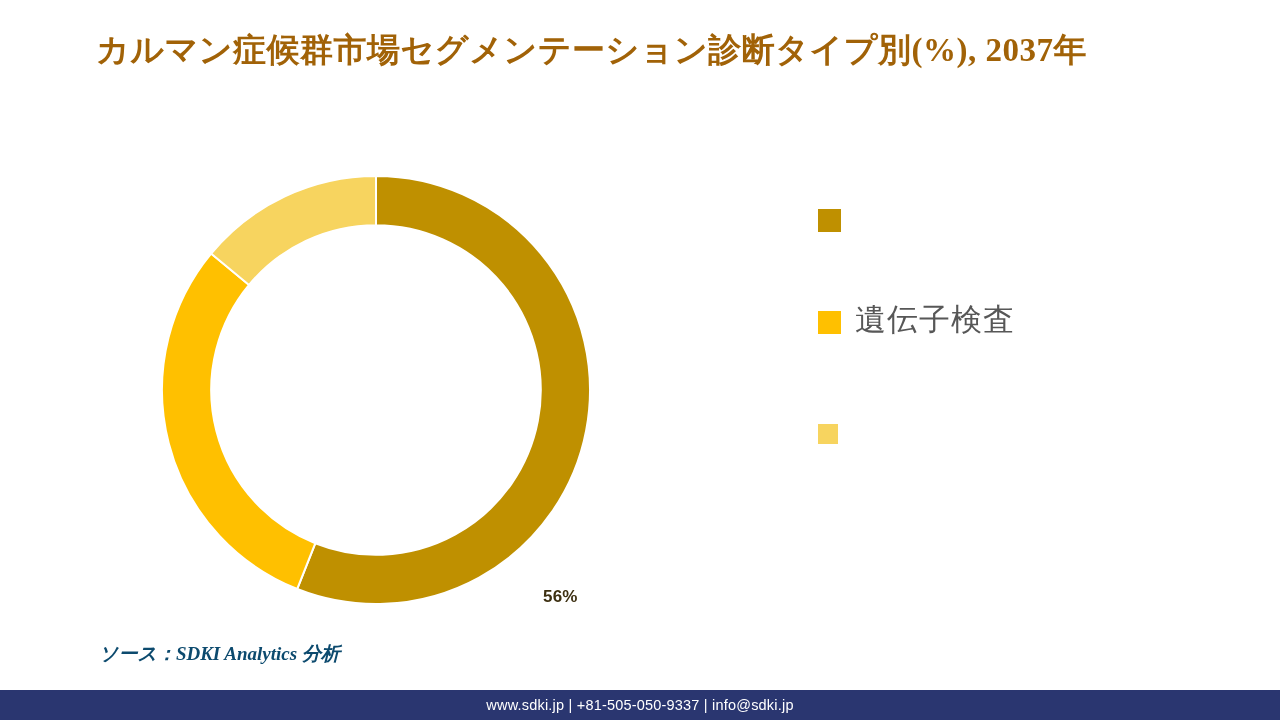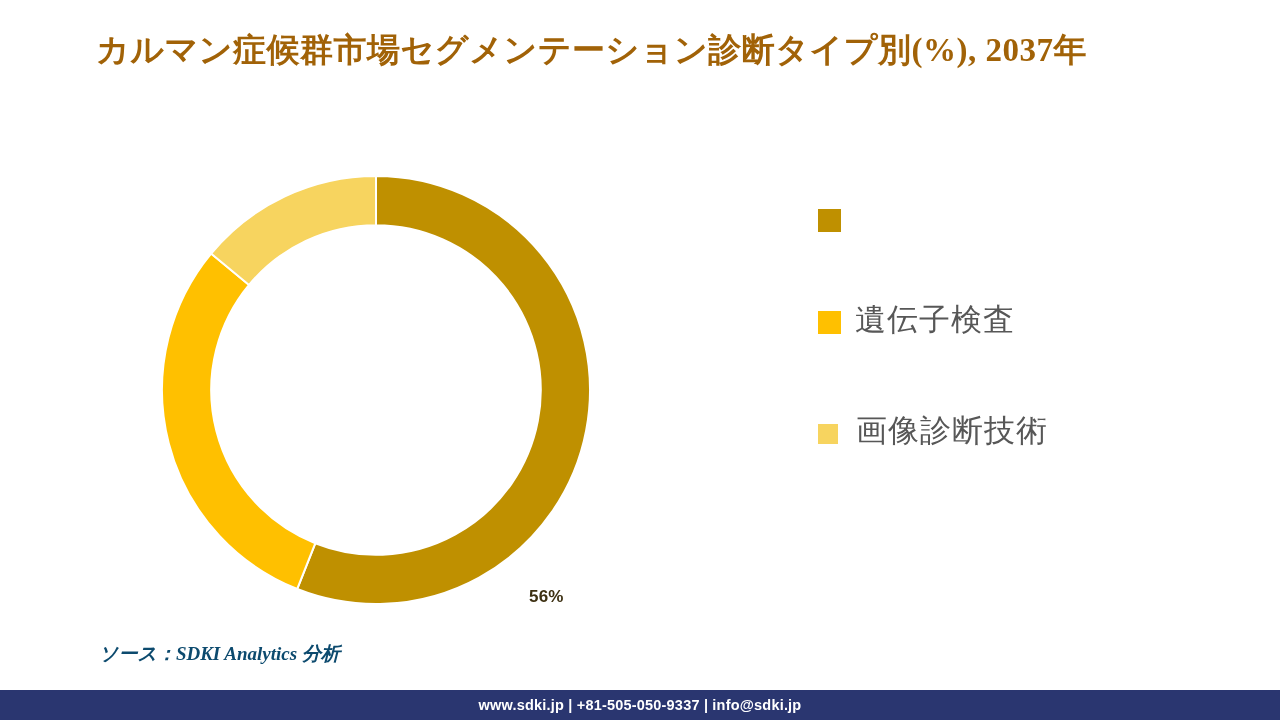--- a/index.html
+++ b/index.html
@@ -37,21 +37,21 @@
     width: 428px;
     height: 428px;
   }
   .donut-svg {
     display: block;
     width: 428px;
     height: 428px;
   }
   .slice-label {
     position: absolute;
-    left: 367px;
+    left: 381px;
     top: 411px;
     font-size: 17px;
     font-weight: 700;
     color: #3d3012;
     letter-spacing: 0.2px;
   }
 
   
   .legend {
     position: absolute;
@@ -114,21 +114,21 @@
     width: 1280px;
     height: 30px;
     background: #2a3670;
     display: flex;
     align-items: center;
     justify-content: center;
   }
   .footer-text {
     color: #ffffff;
     font-size: 14.5px;
-    font-weight: 700;
+    font-weight: 400;
     letter-spacing: 0.2px;
   }
 </style>
 </head>
 <body>
 
 <div class="chart-title">カルマン症候群市場セグメンテーション診断タイプ別(%), 2037年</div>
 
 <div class="donut-wrap">
   <svg class="donut-svg" viewBox="0 0 428 428">
@@ -148,21 +148,20 @@
   </div>
 
   <div class="legend-row">
     <span class="legend-swatch" style="background: rgb(255, 192, 0);"></span>
     <span class="legend-text">遺伝子検査</span>
   </div>
 
   <div class="legend-row small-swatch">
     <span class="legend-swatch" style="background: rgb(247, 212, 95);"></span>
     <span class="legend-text">
-      <span> 画像診断技術</span>
     </span>
   </div>
 
 </div>
 
 <div class="source-note">ソース：SDKI Analytics 分析</div>
 
 <div class="footer-bar">
   <span class="footer-text">www.sdki.jp | +81-505-050-9337 | info@sdki.jp</span>
 </div>

